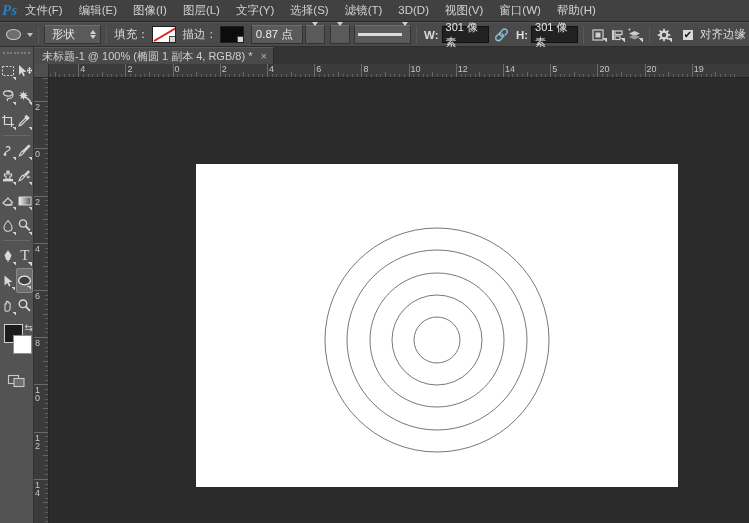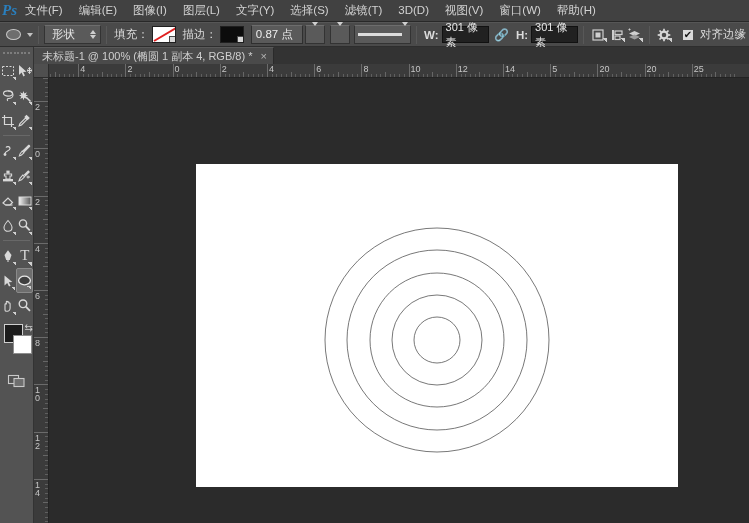--- a/index.html
+++ b/index.html
@@ -830,21 +830,21 @@
       <div class="hmin" style="left: 600.32px;"></div>
       <div class="hmin" style="left: 605.04px;"></div>
       <div class="hmin" style="left: 609.76px;"></div>
       <div class="hmin" style="left: 614.48px;"></div>
       <div class="hmid" style="left: 619.2px;"></div>
       <div class="hmin" style="left: 623.92px;"></div>
       <div class="hmin" style="left: 628.64px;"></div>
       <div class="hmin" style="left: 633.36px;"></div>
       <div class="hmin" style="left: 638.08px;"></div>
       <div class="hmaj" style="left: 642.8px;"></div>
-      <div class="hlab" style="left: 642.8px;">25</div>
+      <div class="hlab" style="left: 642.8px;">19</div>
       <div class="hmin" style="left: 647.52px;"></div>
       <div class="hmin" style="left: 652.24px;"></div>
       <div class="hmin" style="left: 656.96px;"></div>
       <div class="hmin" style="left: 661.68px;"></div>
       <div class="hmid" style="left: 666.4px;"></div>
       <div class="hmin" style="left: 671.12px;"></div>
       <div class="hmin" style="left: 675.84px;"></div>
       <div class="hmin" style="left: 680.56px;"></div>
       <div class="hmin" style="left: 685.28px;"></div>
     </div>

